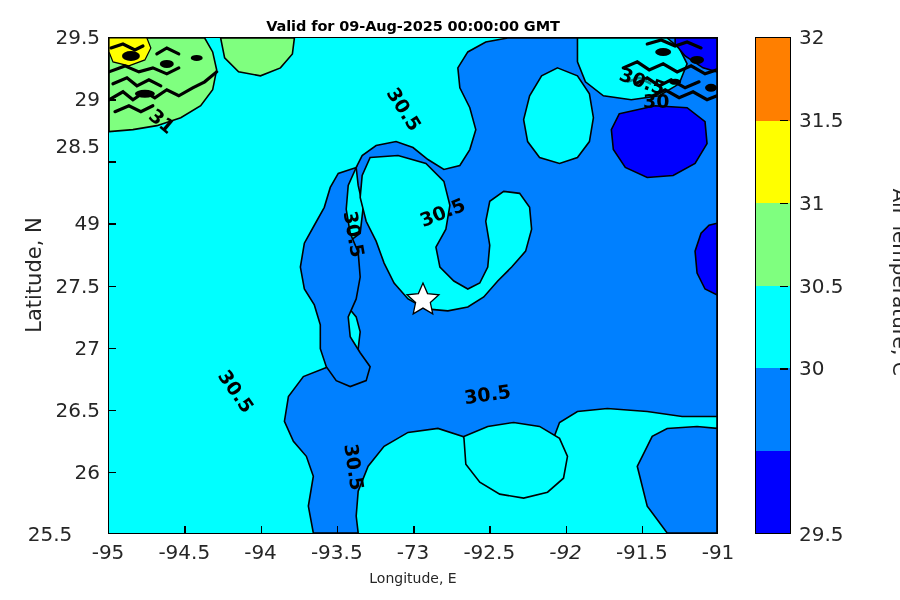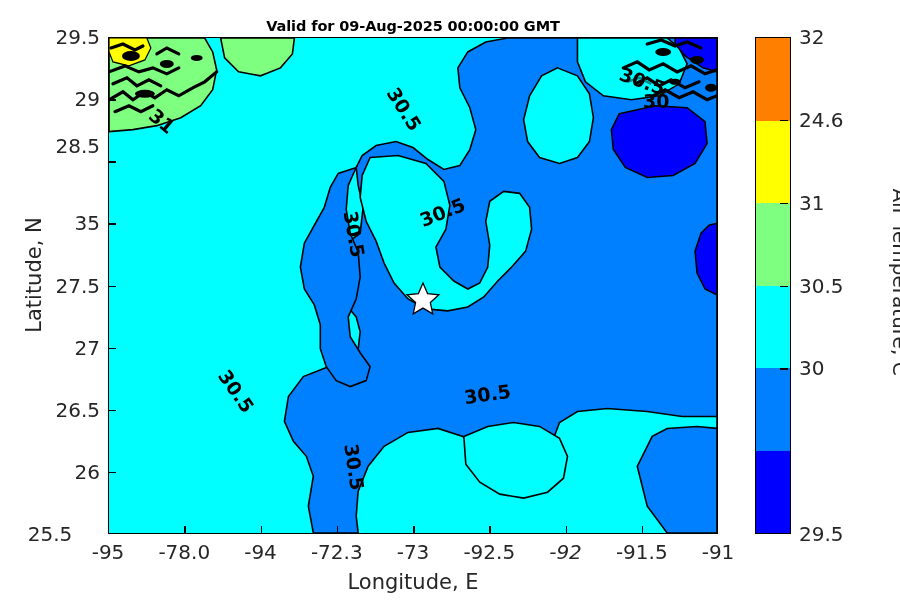--- a/index.html
+++ b/index.html
@@ -34,21 +34,21 @@
     position:absolute;top:0;font-size:20px;color:#262626;white-space:nowrap;
     transform:translateX(-50%);
   }
 
   
   .tickmark{position:absolute;background:#000;}
 
   
   .xlabel{
     position:absolute;left:108px;top:570px;width:610px;text-align:center;
-    font-size:21px;color:#262626;
+    font-size:14px;color:#262626;
   }
   .ylabel{
     position:absolute;left:-96px;top:263px;width:260px;text-align:center;
     font-size:21px;color:#262626;
     transform:rotate(-90deg);transform-origin:center center;
   }
 
   
   .cbar{
     position:absolute;left:755px;top:37px;width:36px;height:497px;
@@ -171,43 +171,43 @@
     <div class="contour-lbl" style="left:355px;top:345px;transform:rotate(-8deg);">30.5</div>
     <div class="contour-lbl" style="left:510px;top:32px;transform:rotate(20deg);">30.5</div>
     <div class="contour-lbl" style="left:534px;top:52px;">30</div>
   </div>
 
 
   <div class="ytick-wrap">
     <div class="ytick" style="top:0px;">29.5</div>
     <div class="ytick" style="top:62.1px;">29</div>
     <div class="ytick" style="top:109px;">28.5</div>
-    <div class="ytick" style="top:186.4px;">35</div>
+    <div class="ytick" style="top:186.4px;">49</div>
     <div class="ytick" style="top:248.5px;">27.5</div>
     <div class="ytick" style="top:310.6px;">27</div>
     <div class="ytick" style="top:372.8px;">26.5</div>
     <div class="ytick" style="top:434.9px;">26</div>
     <div class="ytick" style="top:497px;text-align:center;">25.5</div>
   </div>
 
   <div>
     <div class="tickmark" style="left:108px;top:99.1px;width:8px;height:1.6px;"></div>
     <div class="tickmark" style="left:108px;top:161.3px;width:8px;height:1.6px;"></div>
     <div class="tickmark" style="left:108px;top:223.4px;width:8px;height:1.6px;"></div>
     <div class="tickmark" style="left:108px;top:285.5px;width:8px;height:1.6px;"></div>
     <div class="tickmark" style="left:108px;top:347.6px;width:8px;height:1.6px;"></div>
     <div class="tickmark" style="left:108px;top:409.8px;width:8px;height:1.6px;"></div>
     <div class="tickmark" style="left:108px;top:471.9px;width:8px;height:1.6px;"></div>
   </div>
 
   <div class="xtick-wrap">
     <div class="xtick" style="left:0px;">-95</div>
-    <div class="xtick" style="left:76.25px;">-78.0</div>
+    <div class="xtick" style="left:76.25px;">-94.5</div>
     <div class="xtick" style="left:152.5px;">-94</div>
-    <div class="xtick" style="left:228.75px;">-72.3</div>
+    <div class="xtick" style="left:228.75px;">-93.5</div>
     <div class="xtick" style="left:305px;">-73</div>
     <div class="xtick" style="left:381.25px;">-92.5</div>
     <div class="xtick" style="left:457.5px;font-style:italic;">-92</div>
     <div class="xtick" style="left:533.75px;">-91.5</div>
     <div class="xtick" style="left:610px;">-91</div>
   </div>
 
   <div>
     <div class="tickmark" style="left:184.25px;top:526px;width:1.6px;height:8px;"></div>
     <div class="tickmark" style="left:260.5px;top:526px;width:1.6px;height:8px;"></div>
@@ -225,21 +225,21 @@
     <div class="cbar-band" style="height:16.667%;background:#FF7F00;"></div>
     <div class="cbar-band" style="height:16.667%;background:#FFFF00;"></div>
     <div class="cbar-band" style="height:16.667%;background:#7FFF7F;"></div>
     <div class="cbar-band" style="height:16.667%;background:#00FFFF;"></div>
     <div class="cbar-band" style="height:16.667%;background:#0080FF;"></div>
     <div class="cbar-band" style="height:16.667%;background:#0000FF;"></div>
   </div>
 
   <div class="cbar-ticklabels">
     <div class="cbar-tl" style="top:0px;">32</div>
-    <div class="cbar-tl" style="top:82.8px;">24.6</div>
+    <div class="cbar-tl" style="top:82.8px;">31.5</div>
     <div class="cbar-tl" style="top:165.7px;">31</div>
     <div class="cbar-tl" style="top:248.5px;">30.5</div>
     <div class="cbar-tl" style="top:331.3px;">30</div>
     <div class="cbar-tl" style="top:497px;">29.5</div>
   </div>
 
   <div>
     <div class="cbar-tick" style="top:119.8px;"></div>
     <div class="cbar-tick" style="top:202.7px;"></div>
     <div class="cbar-tick" style="top:285.5px;"></div>

